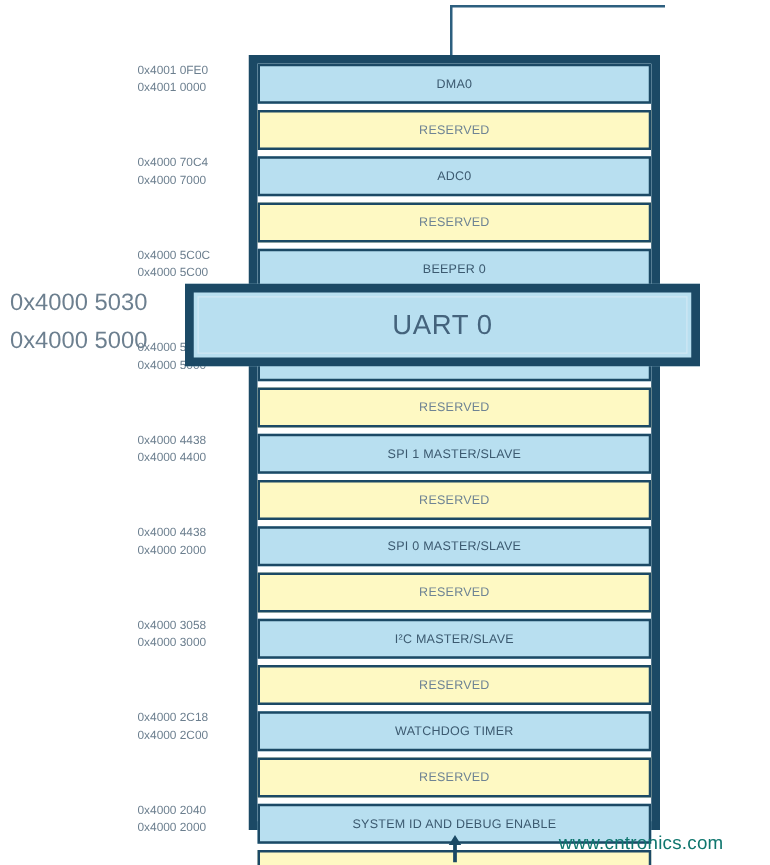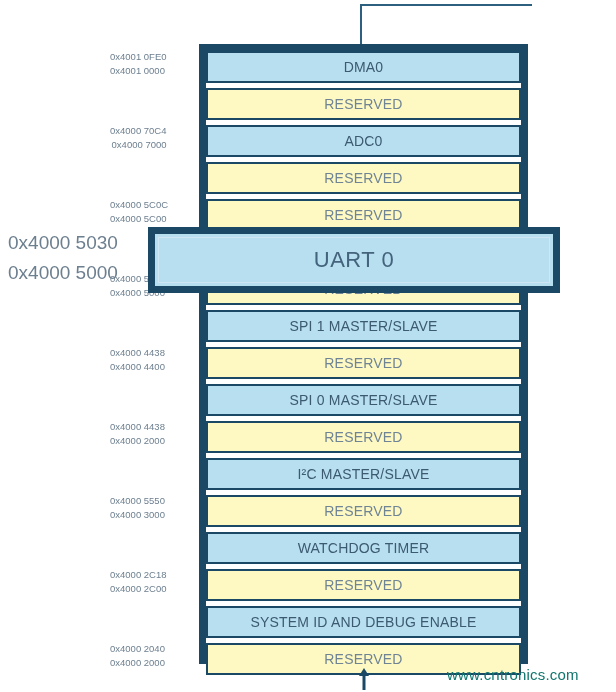--- a/index.html
+++ b/index.html
@@ -60,21 +60,21 @@
 
   .row {
     position: relative;
     box-sizing: border-box;
     height: 32px;
     margin-bottom: 5px;
     display: flex;
     align-items: center;
     justify-content: center;
     border: 2px solid #1b4965;
-    font-size: 14px;
+    font-size: 10px;
     letter-spacing: 0.2px;
     color: #3c5a70;
     white-space: nowrap;
   }
   .row:last-child { margin-bottom: 0; }
 
   .row.block {
     background: #b8dff0;
     border-color: #1b4965;
   }
@@ -175,20 +175,23 @@
       </div>
       <div class="row reserved">
         <span>RESERVED</span>
       </div>
       <div class="row block">
         <span>ADC0</span>
       </div>
       <div class="row reserved">
         <span>RESERVED</span>
       </div>
+      <div class="row block">
+        <span>BEEPER 0</span>
+      </div>
       <div class="row reserved">
         <span>RESERVED</span>
       </div>
       <div class="row block">
         <span>UART 0</span>
       </div>
       <div class="row reserved">
         <span>RESERVED</span>
       </div>
       <div class="row block">
@@ -221,42 +224,42 @@
       <div class="row reserved">
         <span>RESERVED</span>
       </div>
     </div>
 
   <div class="addr-col" id="addr-container">
       <div class="addr-item" style="top: 50px;">
         <div>0x4001 0FE0</div>
         <div>0x4001 0000</div>
       </div>
-      <div class="addr-item" style="top: 124px; text-align: right;">
+      <div class="addr-item" style="top: 124px;">
         <div>0x4000 70C4</div>
         <div>0x4000 7000</div>
       </div>
       <div class="addr-item" style="top: 198px;">
         <div>0x4000 5C0C</div>
         <div>0x4000 5C00</div>
       </div>
       <div class="addr-item" style="top: 272px;">
         <div>0x4000 5030</div>
         <div>0x4000 5000</div>
       </div>
       <div class="addr-item" style="top: 346px;">
         <div>0x4000 4438</div>
         <div>0x4000 4400</div>
       </div>
       <div class="addr-item" style="top: 420px;">
         <div>0x4000 4438</div>
         <div>0x4000 2000</div>
       </div>
       <div class="addr-item" style="top: 494px;">
-        <div>0x4000 5550</div>
+        <div>0x4000 3058</div>
         <div>0x4000 3000</div>
       </div>
       <div class="addr-item" style="top: 568px; text-align: right;">
         <div>0x4000 2C18</div>
         <div>0x4000 2C00</div>
       </div>
       <div class="addr-item" style="top: 642px;">
         <div>0x4000 2040</div>
         <div>0x4000 2000</div>
       </div>

